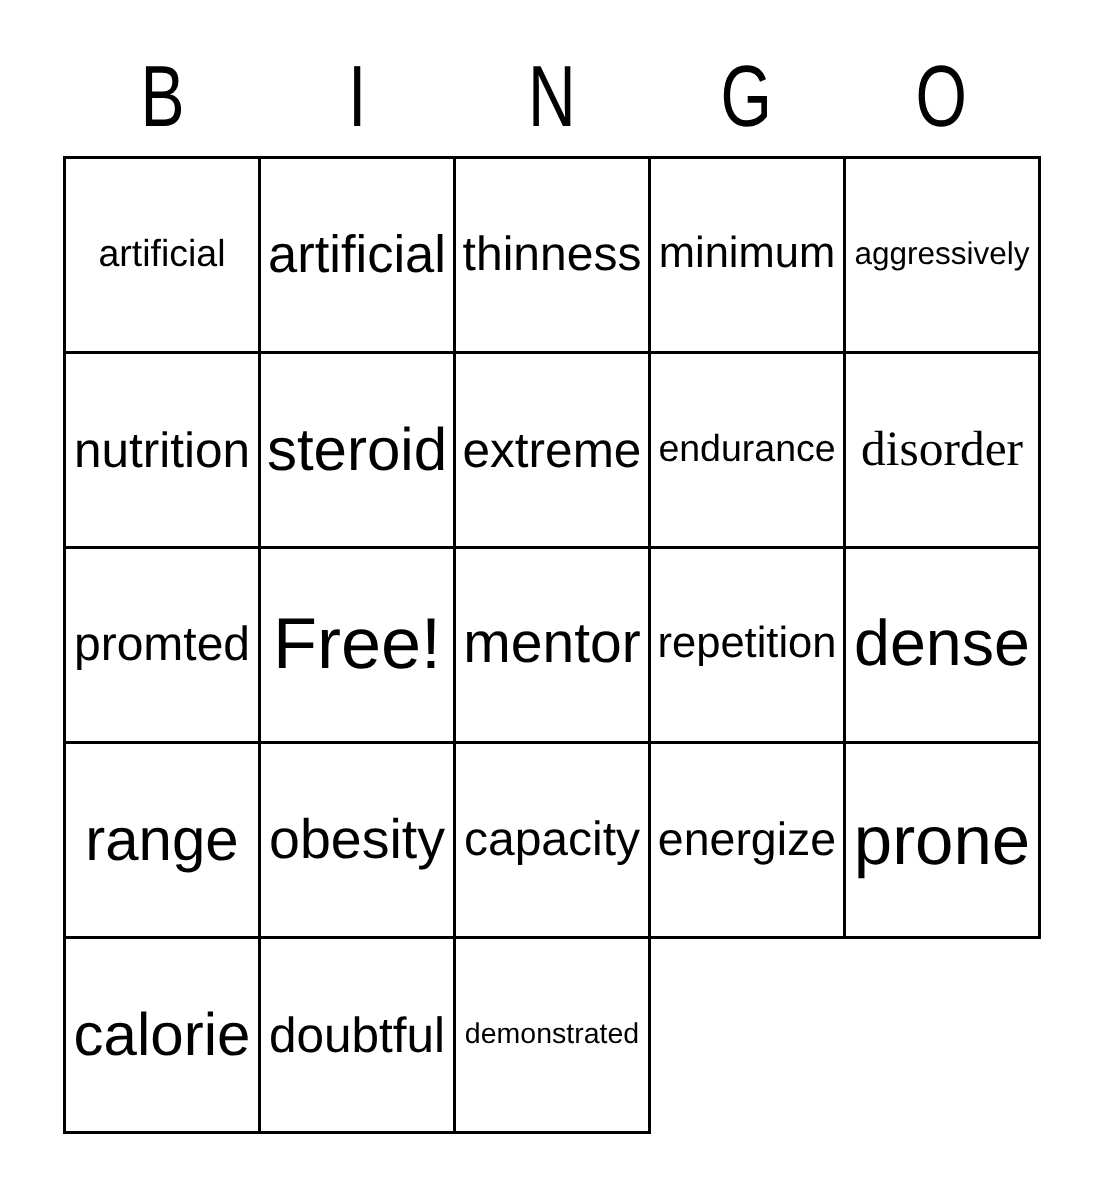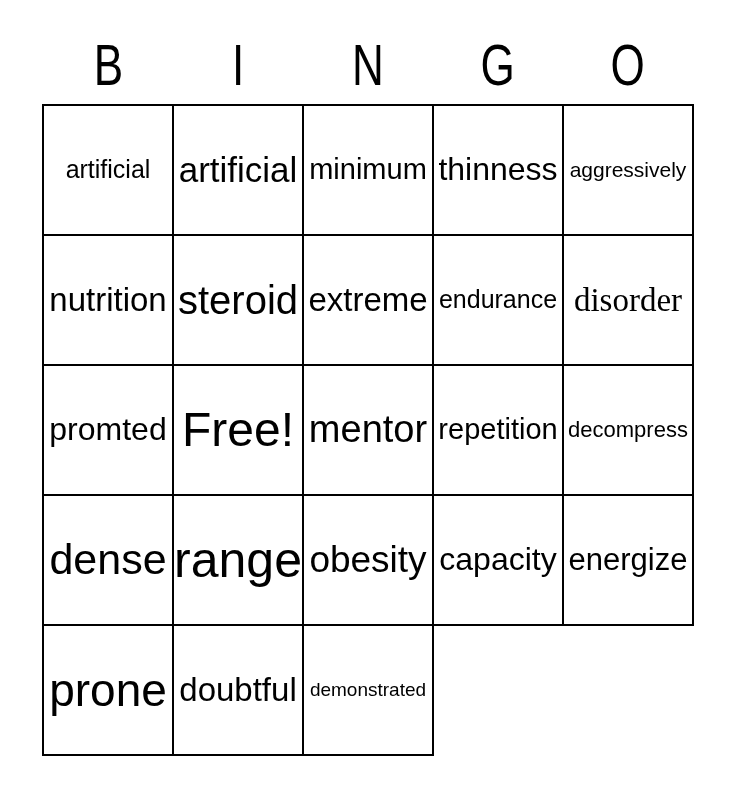--- a/index.html
+++ b/index.html
@@ -91,24 +91,24 @@
 
 <div class="bingo-grid">
 
   <div class="cell">
       <span class="cell-text" style="font-size: 25px;">artificial</span>
     </div>
   <div class="cell">
       <span class="cell-text" style="font-size: 35px;">artificial</span>
     </div>
   <div class="cell">
-      <span class="cell-text" style="font-size: 29px;">minimum</span>
+      <span class="cell-text" style="font-size: 32px;">thinness</span>
     </div>
   <div class="cell">
-      <span class="cell-text" style="font-size: 32px;">thinness</span>
+      <span class="cell-text" style="font-size: 29px;">minimum</span>
     </div>
   <div class="cell">
       <span class="cell-text" style="font-size: 21px;">aggressively</span>
     </div>
 
   <div class="cell">
       <span class="cell-text" style="font-size: 33px;">nutrition</span>
     </div>
   <div class="cell">
       <span class="cell-text" style="font-size: 40px;">steroid</span>
@@ -130,40 +130,40 @@
       <span class="cell-text" style="font-size: 48px;">Free!</span>
     </div>
   <div class="cell">
       <span class="cell-text" style="font-size: 38px;">mentor</span>
     </div>
   <div class="cell">
       <span class="cell-text" style="font-size: 29px;">repetition</span>
     </div>
 
   <div class="cell">
-      <span class="cell-text" style="font-size: 22px;">decompress</span>
-    </div>
-  <div class="cell">
       <span class="cell-text" style="font-size: 43px;">dense</span>
     </div>
   <div class="cell">
-      <span class="cell-text" style="font-size: 50px;">range</span>
+      <span class="cell-text" style="font-size: 40px;">range</span>
     </div>
   <div class="cell">
       <span class="cell-text" style="font-size: 37px;">obesity</span>
     </div>
   <div class="cell">
       <span class="cell-text" style="font-size: 32px;">capacity</span>
     </div>
 
   <div class="cell">
       <span class="cell-text" style="font-size: 31px;">energize</span>
     </div>
   <div class="cell">
       <span class="cell-text" style="font-size: 46px;">prone</span>
     </div>
   <div class="cell">
+      <span class="cell-text" style="font-size: 40px;">calorie</span>
+    </div>
+  <div class="cell">
       <span class="cell-text" style="font-size: 33px;">doubtful</span>
     </div>
   <div class="cell">
       <span class="cell-text" style="font-size: 19px;">demonstrated</span>
     </div>
 </div>
 
 </body></html>

